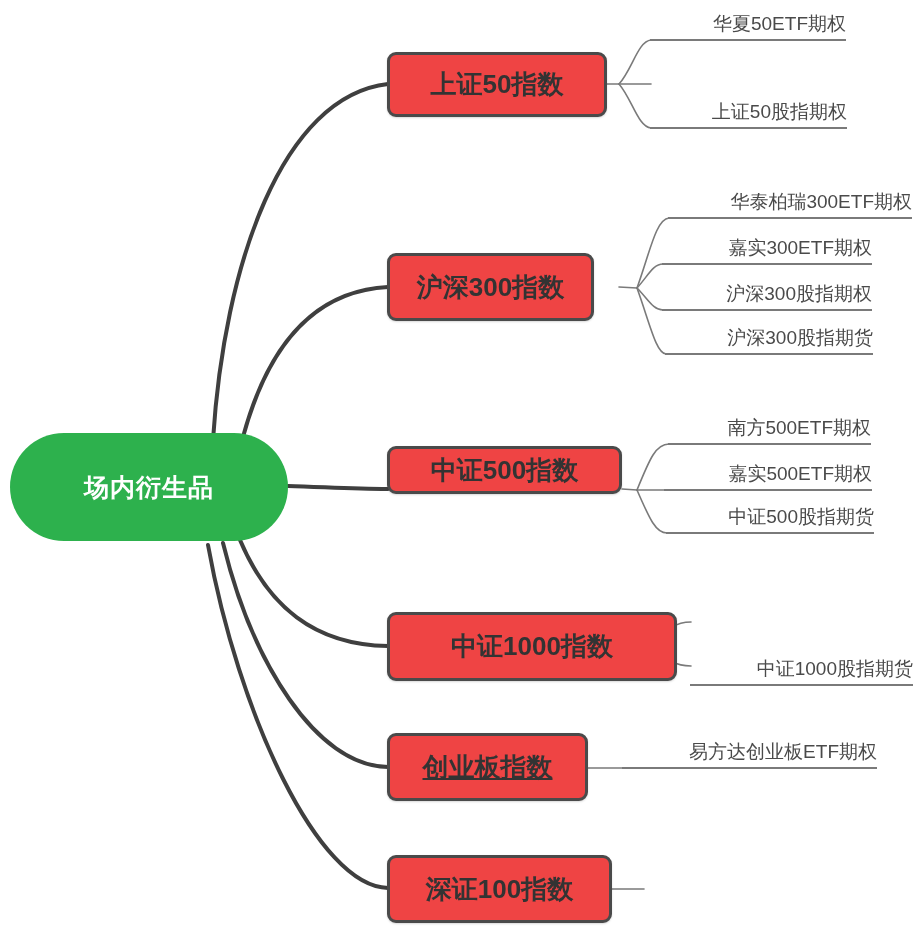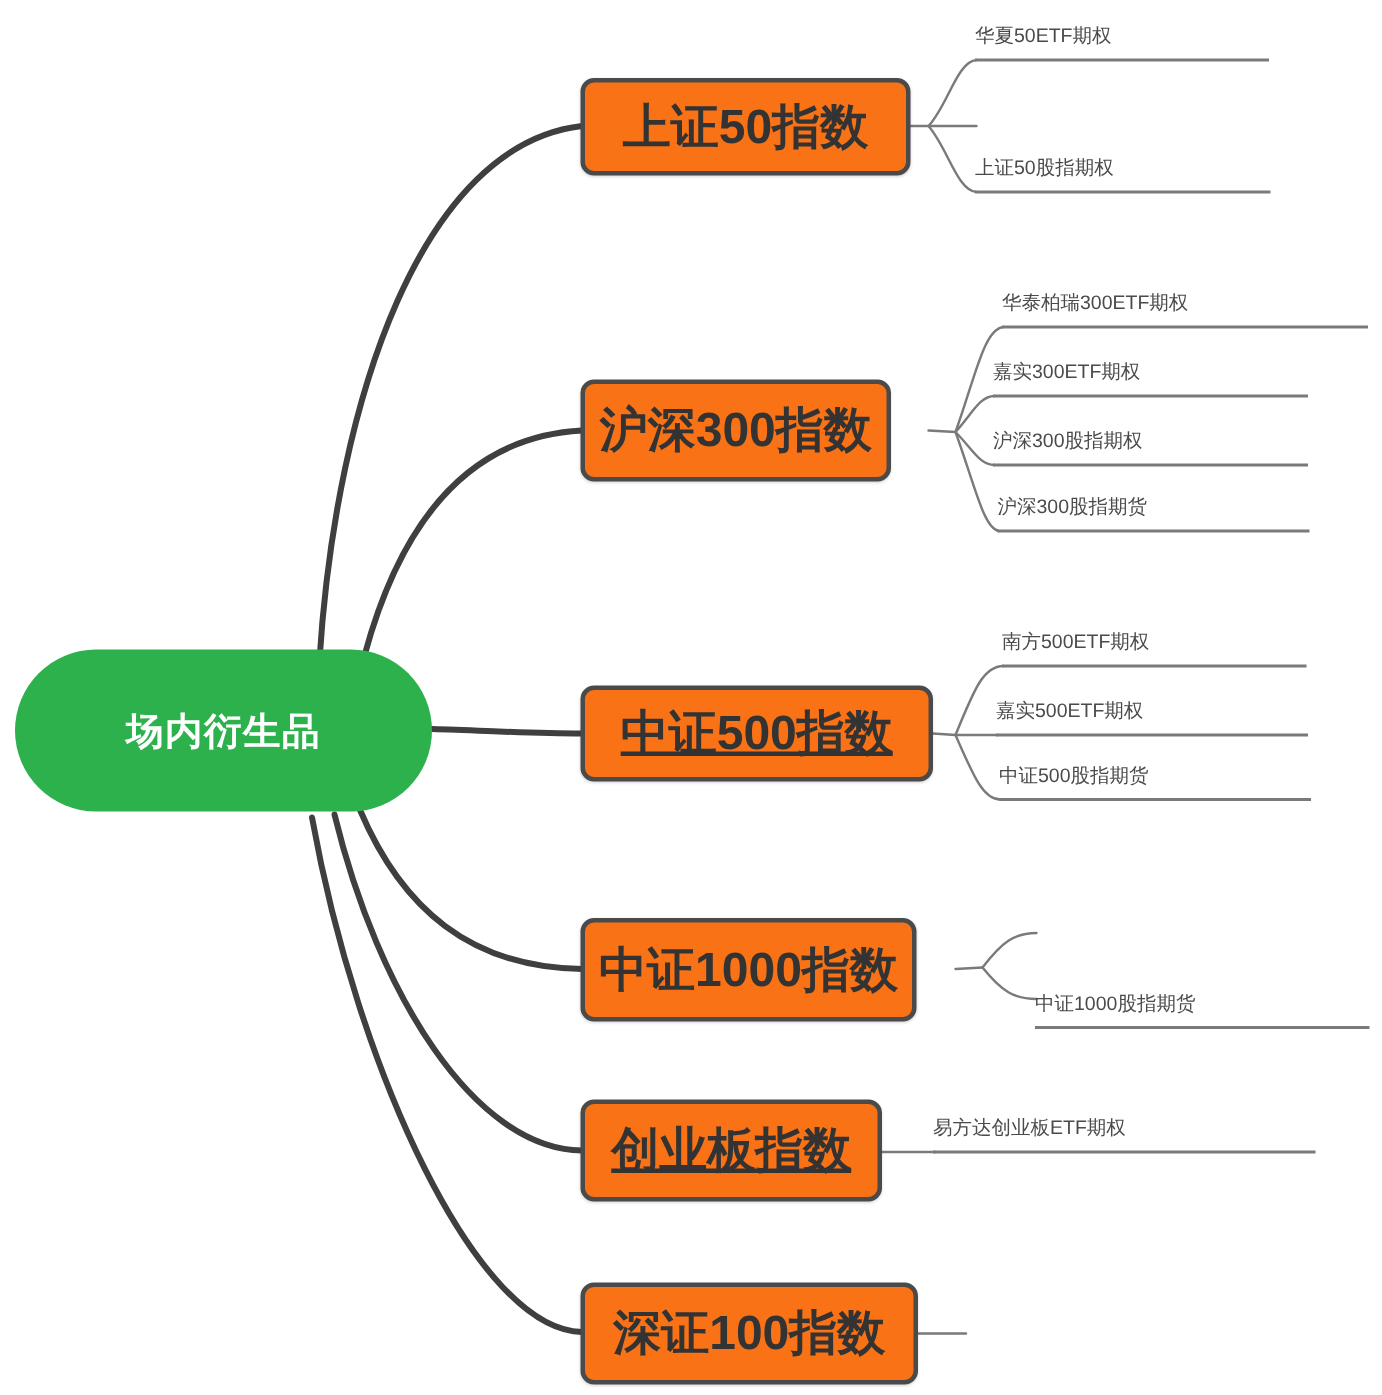--- a/index.html
+++ b/index.html
@@ -22,30 +22,30 @@
   .main-link{stroke:var(--main-link);stroke-width:4;fill:none;stroke-linecap:round;}
   .sub-link{stroke:var(--sub-link);stroke-width:1.6;fill:none;stroke-linecap:round;}
   .root-node{
     position:absolute;left:10px;top:433px;width:278px;height:108px;
     background:var(--root-bg);border-radius:54px;
     display:flex;align-items:center;justify-content:center;
     color:var(--root-text);font-size:25px;font-weight:bold;letter-spacing:1px;
     box-sizing:border-box;
   }
   .branch{
-    position:absolute;left:387px;background:#f97316;
+    position:absolute;left:387px;background:#ef4444;
     border:3px solid var(--branch-border);border-radius:9px;
     display:flex;align-items:center;justify-content:center;
-    color:var(--branch-text);font-size:32px;font-weight:bold;
+    color:var(--branch-text);font-size:26px;font-weight:bold;
     box-sizing:border-box;box-shadow:0 1px 2px rgba(0,0,0,0.15);
   }
   .leaf{
-    position:absolute;height:30px;line-height:30px;text-align:left;
+    position:absolute;height:30px;line-height:30px;text-align:right;
     border-bottom:2px solid var(--sub-link);
-    color:var(--leaf-text);font-size:13px;white-space:nowrap;
+    color:var(--leaf-text);font-size:19px;white-space:nowrap;
     box-sizing:content-box;
   }
 </style>
 </head>
 <body>
 
 <div class="canvas">
 
   <svg class="links" viewBox="0 0 921 930">
 
@@ -81,22 +81,22 @@
 
       <path class="sub-link" d="M 588 768 L 624 768"></path>
       <path class="sub-link" d="M 612 889 L 644 889"></path>
     </g>
   </svg>
 
   <div class="root-node">场内衍生品</div>
 
   <div class="branch" style="top:52px;width:220px;height:65px;">上证50指数</div>
   <div class="branch" style="top:253px;width:207px;height:68px;">沪深300指数</div>
-  <div class="branch" style="top:457px;width:235px;height:64px;text-decoration:underline;">中证500指数</div>
-  <div class="branch" style="top:612px;width:224px;height:69px;">中证1000指数</div>
+  <div class="branch" style="top:446px;width:235px;height:48px;">中证500指数</div>
+  <div class="branch" style="top:612px;width:290px;height:69px;">中证1000指数</div>
   <div class="branch" style="top:733px;width:201px;height:68px;text-decoration:underline;">创业板指数</div>
   <div class="branch" style="top:855px;width:225px;height:68px;">深证100指数</div>
 
   <div class="leaf" style="left:650px;top:9px;width:196px;">华夏50ETF期权</div>
   <div class="leaf" style="left:650px;top:97px;width:197px;">上证50股指期权</div>
 
   <div class="leaf" style="left:668px;top:187px;width:244px;">华泰柏瑞300ETF期权</div>
   <div class="leaf" style="left:662px;top:233px;width:210px;">嘉实300ETF期权</div>
   <div class="leaf" style="left:662px;top:279px;width:210px;">沪深300股指期权</div>
   <div class="leaf" style="left:665px;top:323px;width:208px;">沪深300股指期货</div>

